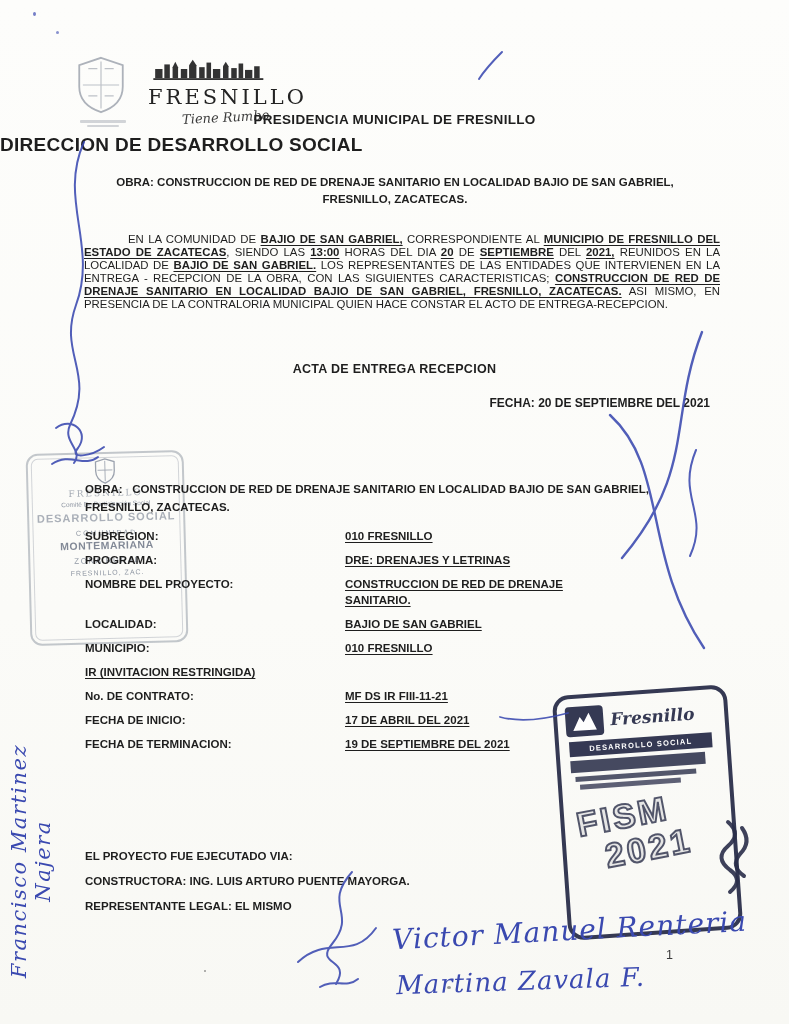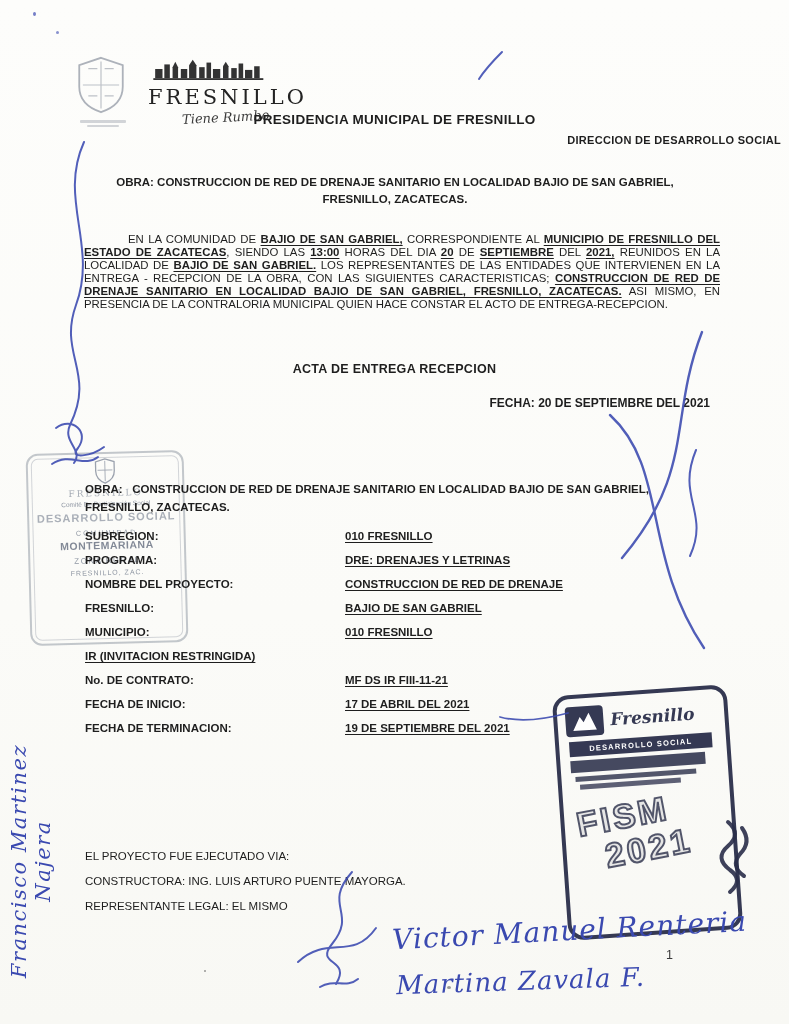--- a/index.html
+++ b/index.html
@@ -15,41 +15,41 @@
   .crest { left:72px; top:56px; width:62px; height:78px; z-index:2; opacity:.8; }
   .crest-lines { margin-top:2px; display:flex; flex-direction:column; align-items:center; gap:2px; }
   .crest-lines i { display:block; height:2.5px; background:#9aa0ab; opacity:.55; border-radius:1px; }
   .fres-logo { left:148px; top:58px; width:150px; z-index:2; }
   .brand { font-family:"DejaVu Serif", serif; font-size:21px; letter-spacing:3px; color:#232323; margin-top:1px; }
   .tagline { font-family:"DejaVu Serif", serif; font-style:italic; font-size:13px; color:#3a3a3a;
              margin-left:34px; transform:rotate(-3deg); }
 
   
   .h-line1 { left:0; right:0; top:112px; text-align:center; font-weight:700; font-size:13.5px; letter-spacing:.3px; z-index:2;}
-  .h-line2 { left:0; right:8px; top:134px; text-align:right; font-weight:700; font-size:11px; letter-spacing:.3px; z-index:2;}
+  .h-line2 { left:0; right:8px; top:134px; text-align:left; font-weight:700; font-size:19px; letter-spacing:.3px; z-index:2;}
 
   .obra-heading { left:95px; top:174px; width:600px; text-align:center; font-weight:700;
                   font-size:11.5px; line-height:17px; z-index:2; }
 
   
   .para { left:84px; top:233px; width:636px; font-size:11.4px; line-height:13px;
           text-align:justify; text-indent:44px; z-index:2; }
   .para .b { font-weight:700; text-decoration:underline; text-underline-offset:2px; }
 
   .acta { left:0; right:0; top:362px; text-align:center; font-weight:700; font-size:12.5px; letter-spacing:.3px; z-index:2;}
   .fecha { right:79px; top:396px; font-weight:700; font-size:12px; z-index:2; }
 
   
   .obra-block { left:85px; top:480px; width:606px; font-weight:700; font-size:11.5px; line-height:18px; z-index:2; }
   .fields { left:85px; top:528px; width:540px; font-size:11.5px; z-index:2; }
   .frow { display:flex; align-items:flex-start; margin-bottom:8px; line-height:16px; }
   .flabel { width:260px; font-weight:700; flex-shrink:0; }
   .fvalue { font-weight:700; text-decoration:underline; text-underline-offset:2px; }
 
-  .exec { left:85px; top:850px; width:520px; font-weight:400; font-size:11.5px; z-index:2; }
+  .exec { left:85px; top:850px; width:520px; font-weight:700; font-size:11.5px; z-index:2; }
   .exec div { margin-bottom:13px; }
 
   
   .stamp-left { left:28px; top:452px; width:158px; height:192px; z-index:1;
     border:2px solid rgba(130,138,152,.55); border-radius:12px;
     outline:1px solid rgba(130,138,152,.4); outline-offset:-6px;
     transform:rotate(-1.5deg); text-align:center; color:#7c8594; opacity:.85; padding-top:4px; }
   .sl-brand { font-family:"DejaVu Serif", serif; font-size:9px; letter-spacing:2px; opacity:.8; }
   .sl-l1 { font-size:6.5px; margin-top:2px; }
   .sl-l2 { font-size:11px; font-weight:700; letter-spacing:1px; margin-top:4px; opacity:.75; }
@@ -144,24 +144,25 @@
       <div class="fvalue">010 FRESNILLO</div>
     </div>
     <div class="frow">
       <div class="flabel">PROGRAMA:</div>
       <div class="fvalue">DRE: DRENAJES Y LETRINAS</div>
     </div>
     <div class="frow">
       <div class="flabel">NOMBRE DEL PROYECTO:</div>
       <div>
         <div class="fvalue" style="margin-bottom:0;">CONSTRUCCION DE RED DE DRENAJE</div>
+        <div class="fvalue">SANITARIO.</div>
       </div>
     </div>
     <div class="frow">
-      <div class="flabel">FRESNILLO:</div>
+      <div class="flabel">LOCALIDAD:</div>
       <div class="fvalue">BAJIO DE SAN GABRIEL</div>
     </div>
     <div class="frow">
       <div class="flabel">MUNICIPIO:</div>
       <div class="fvalue">010 FRESNILLO</div>
     </div>
     <div class="frow">
       <div class="fvalue">IR (INVITACION RESTRINGIDA)</div>
     </div>
     <div class="frow">

